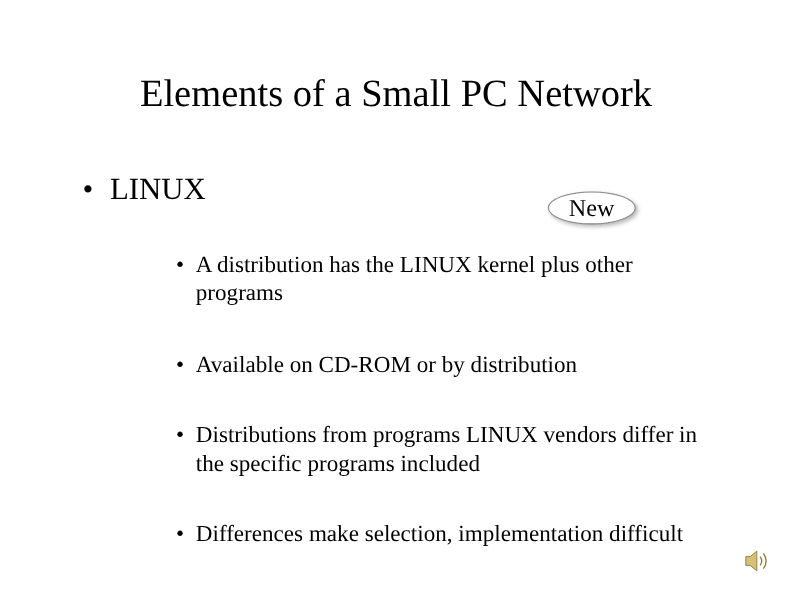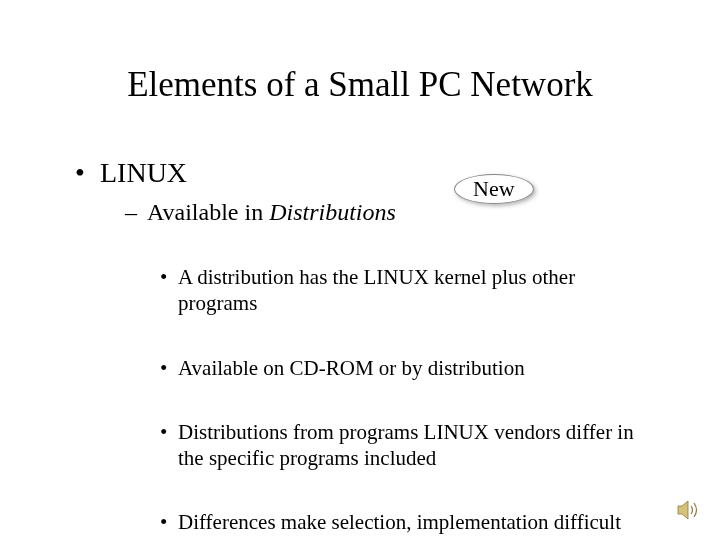--- a/index.html
+++ b/index.html
@@ -42,21 +42,21 @@
     }
     .level2 .dash {
       display: inline-block;
       width: 22px;
     }
     .level2 .italic {
       font-style: italic;
     }
     .callout {
       position: absolute;
-      left: 404px;
+      left: 448px;
       top: -25px;
       font-size: 22px;
       font-family: "Times New Roman", Times, serif;
       padding: 1px 18px;
       border-radius: 50%;
       background: #ffffff;
       box-shadow: 2px 2px 4px rgba(0,0,0,0.3);
       border: 1px solid #888;
     }
     .level3 {
@@ -86,23 +86,20 @@
 <body>
 
 <h1 class="title">Elements of a Small PC Network</h1>
 
 <div class="level1">
   <span class="bullet">•</span><span>LINUX</span>
 </div>
 
 <div class="level2-container">
   <div class="callout">New</div>
-  <div class="level2">
-    <span class="dash">–</span><span>Available in </span><span class="italic">Distributions</span>
-  </div>
 </div>
 
 <div class="level3">
   <span class="bullet">•</span><span>A distribution has the LINUX kernel plus other programs</span>
 </div>
 
 <div class="level3">
   <span class="bullet">•</span><span>Available on CD-ROM or by distribution</span>
 </div>
 

